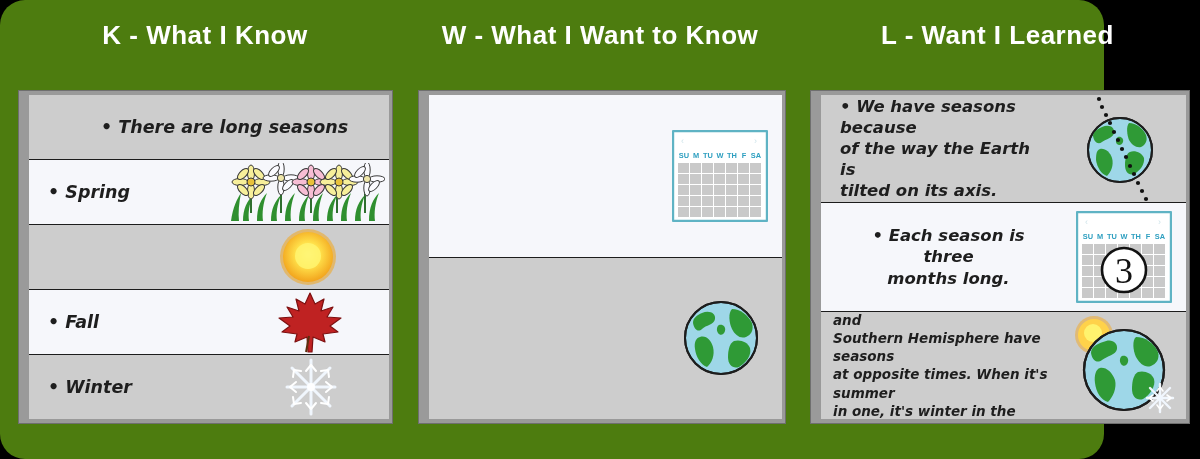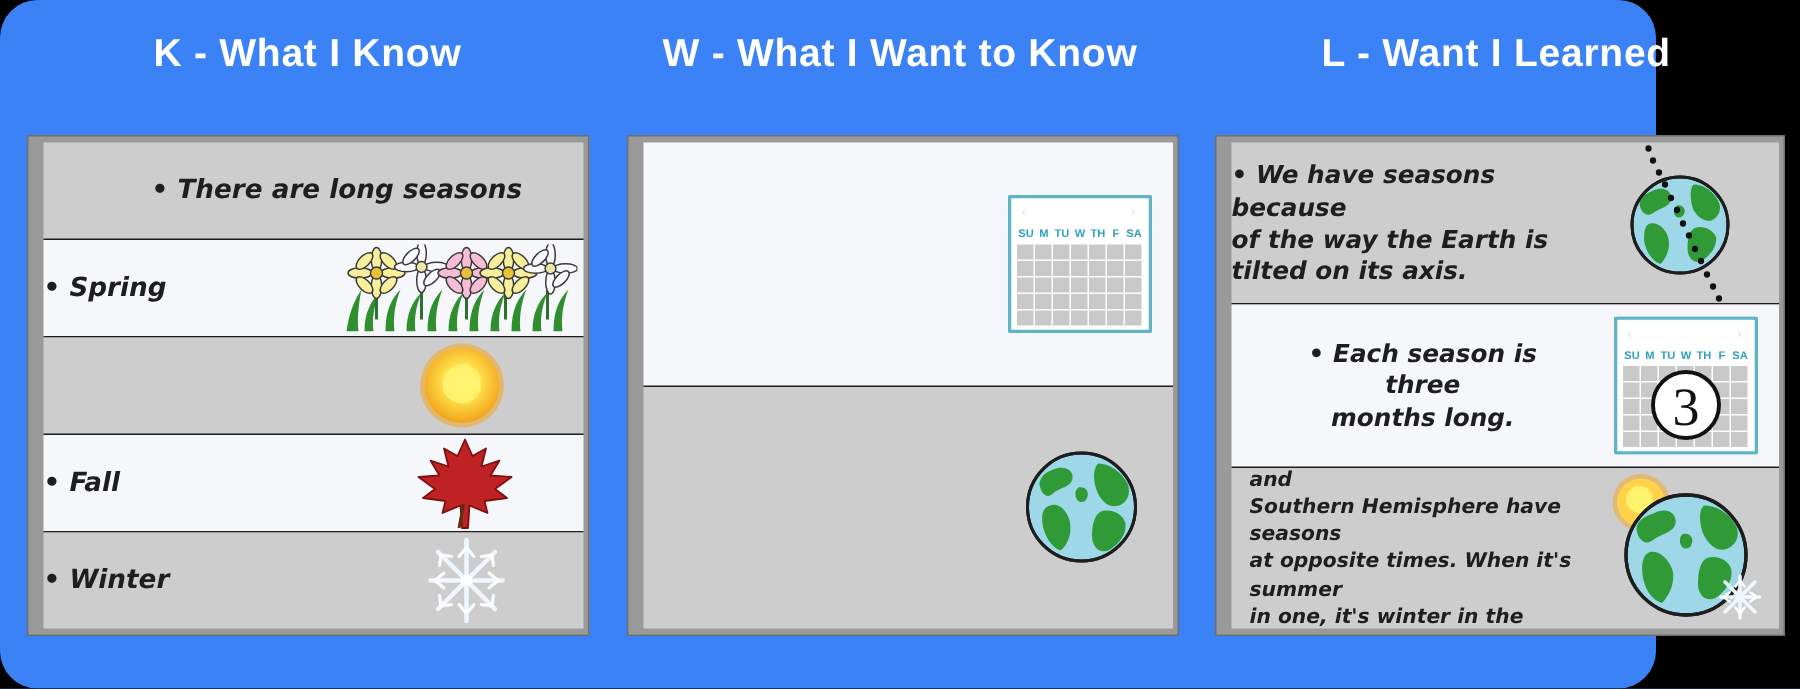--- a/index.html
+++ b/index.html
@@ -9,21 +9,21 @@
     height: 459px;
     background: #000000;
     overflow: hidden;
     font-family: "Liberation Sans", sans-serif;
   }
 
   .slide {
     position: relative;
     width: 1104px;
     height: 459px;
-    background: #3b82f6;
+    background: #4d7c0f;
     border-radius: 25px;
   }
 
   
   .col-title {
     position: absolute;
     top: 20px;
     text-align: center;
     color: #ffffff;
     font-family: "Liberation Sans", sans-serif;
@@ -59,21 +59,21 @@
     align-items: center;
     overflow: hidden;
   }
   .row:last-child { border-bottom: none; }
   .row.shade-a { background: #cdcdcd; }
   .row.shade-b { background: #f6f7fb; }
 
   .row-text {
     position: relative;
     z-index: 2;
-    padding-left: 0;
+    padding-left: 19px;
     padding-right: 8px;
     color: #1e1e1e;
     font-family: "DejaVu Sans", sans-serif;
     font-style: italic;
     font-weight: bold;
     line-height: 1.28;
     white-space: pre-line;
   }
 
   

